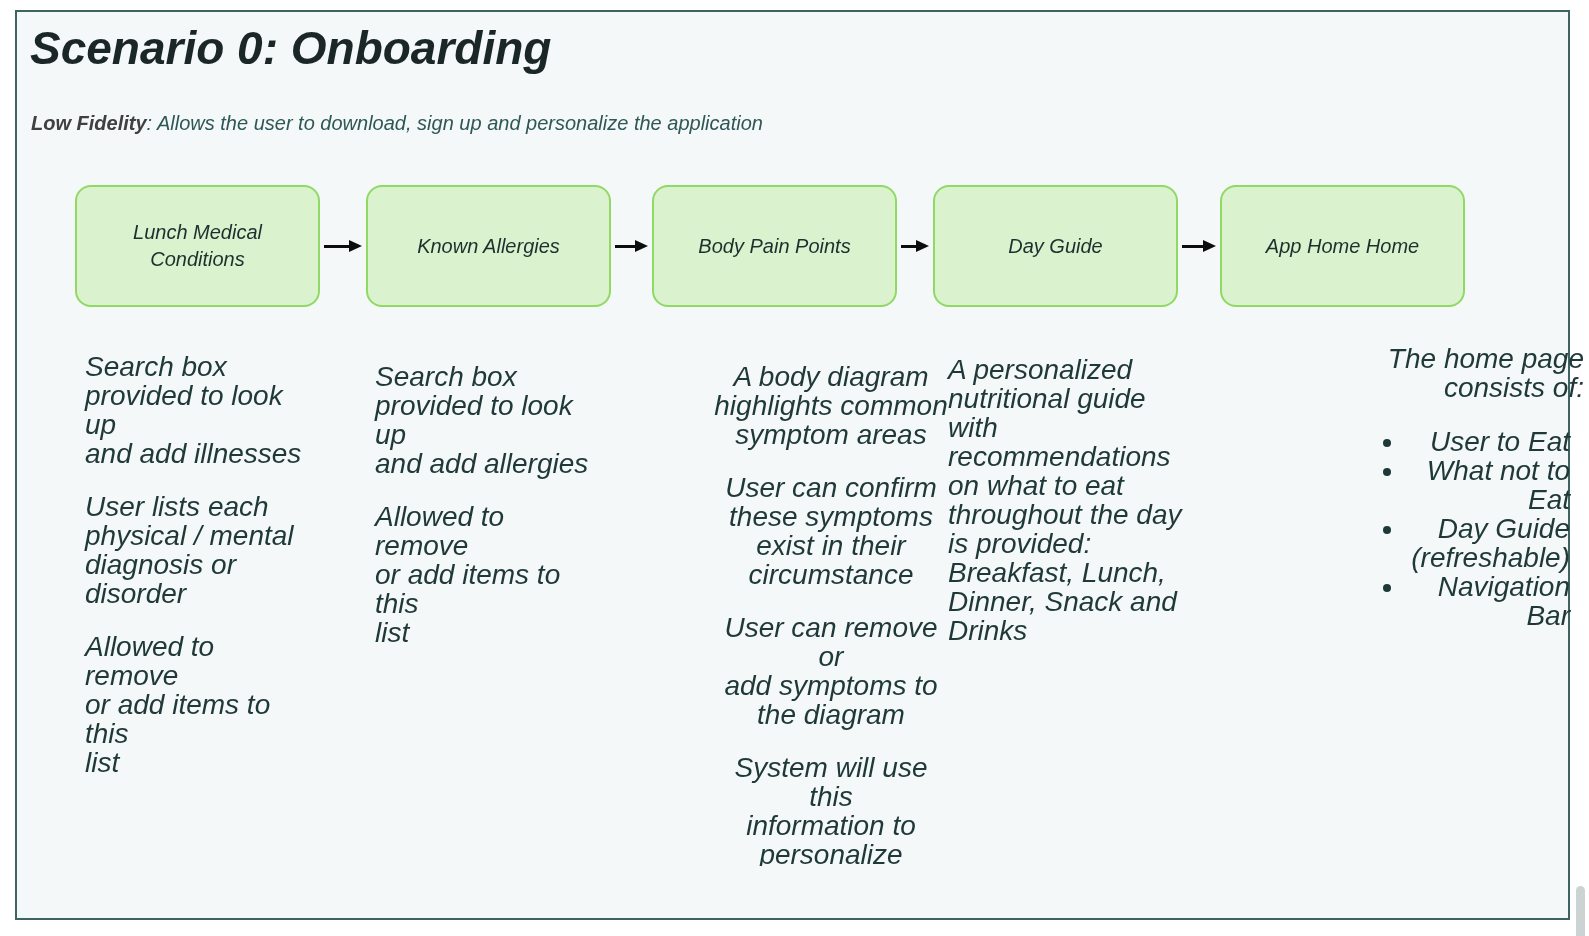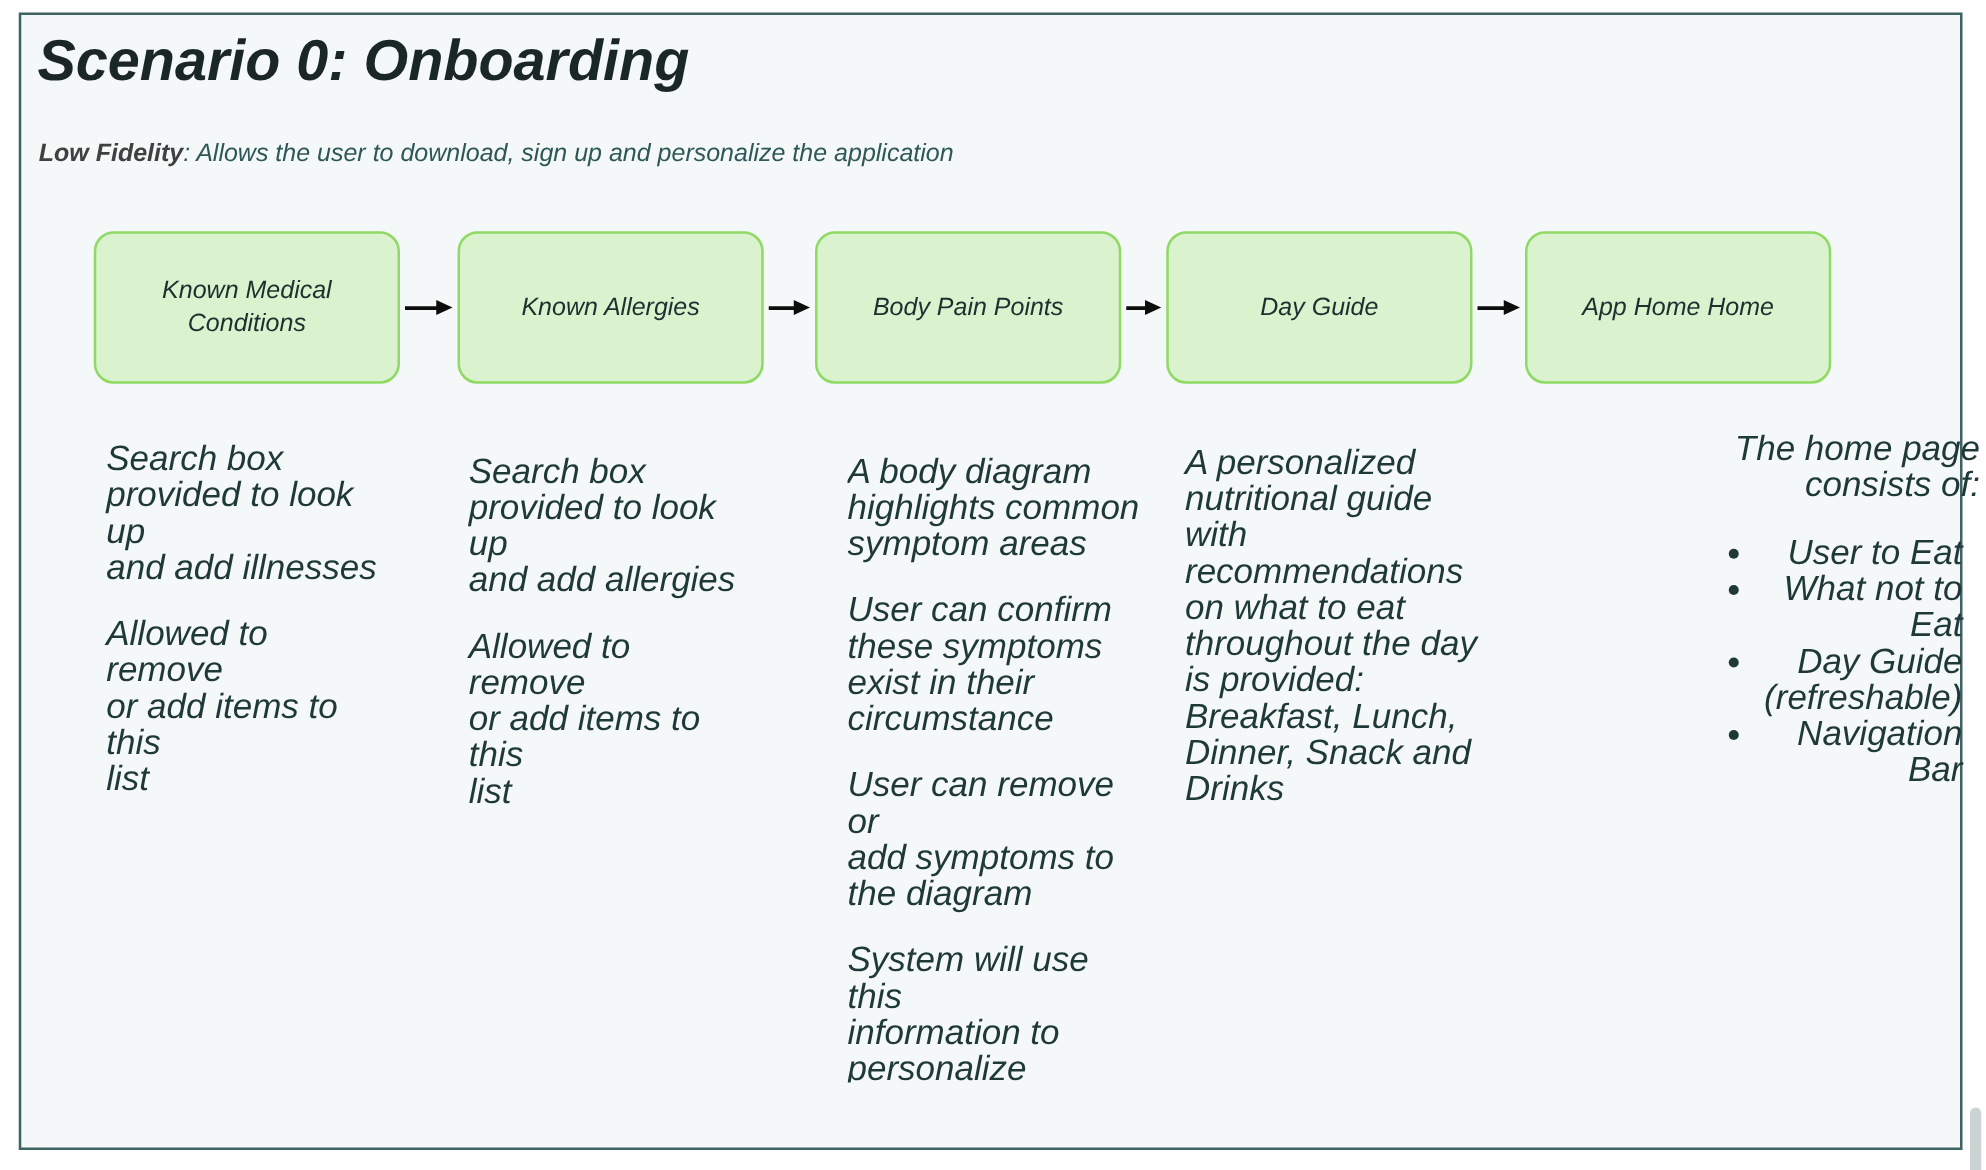--- a/index.html
+++ b/index.html
@@ -56,30 +56,34 @@
 </style>
 </head>
 <body>
 
 <div class="canvas">
   <div class="frame"></div>
   <h1 class="title">Scenario 0: Onboarding</h1>
   <p class="subtitle"><span class="bold">Low Fidelity</span><span>: Allows the user to download, sign up and personalize the application</span></p>
   <div id="flow">
       <div class="node" style="left: 75px;">
-    <span class="node-label">Known Medical Conditions</span>
+    <span class="node-label">Lunch Medical Conditions</span>
   </div>
       <div class="arrow" style="left: 324px; width: 38px;">
     <span class="shaft"></span>
     <span class="head"></span>
   </div>
       <div class="col" style="left: 85px; top: 352px; width: 226px;">
         <p>Search box
 provided to look up
 and add illnesses</p>
+        <p>User lists each
+physical / mental
+diagnosis or
+disorder</p>
         <p>Allowed to remove
 or add items to this
 list</p>
       </div>
       <div class="node" style="left: 366px;">
     <span class="node-label">Known Allergies</span>
   </div>
       <div class="arrow" style="left: 615px; width: 33px;">
     <span class="shaft"></span>
     <span class="head"></span>
@@ -92,21 +96,21 @@
 or add items to this
 list</p>
       </div>
       <div class="node" style="left: 652px;">
     <span class="node-label">Body Pain Points</span>
   </div>
       <div class="arrow" style="left: 901px; width: 28px;">
     <span class="shaft"></span>
     <span class="head"></span>
   </div>
-      <div class="col clip" style="left: 678px; top: 362px; width: 234px; height: 504px;">
+      <div class="col clip" style="left: 714px; top: 362px; width: 234px; height: 504px; text-align: center;">
         <p>A body diagram
 highlights common
 symptom areas</p>
         <p>User can confirm
 these symptoms
 exist in their
 circumstance</p>
         <p>User can remove or
 add symptoms to
 the diagram</p>

